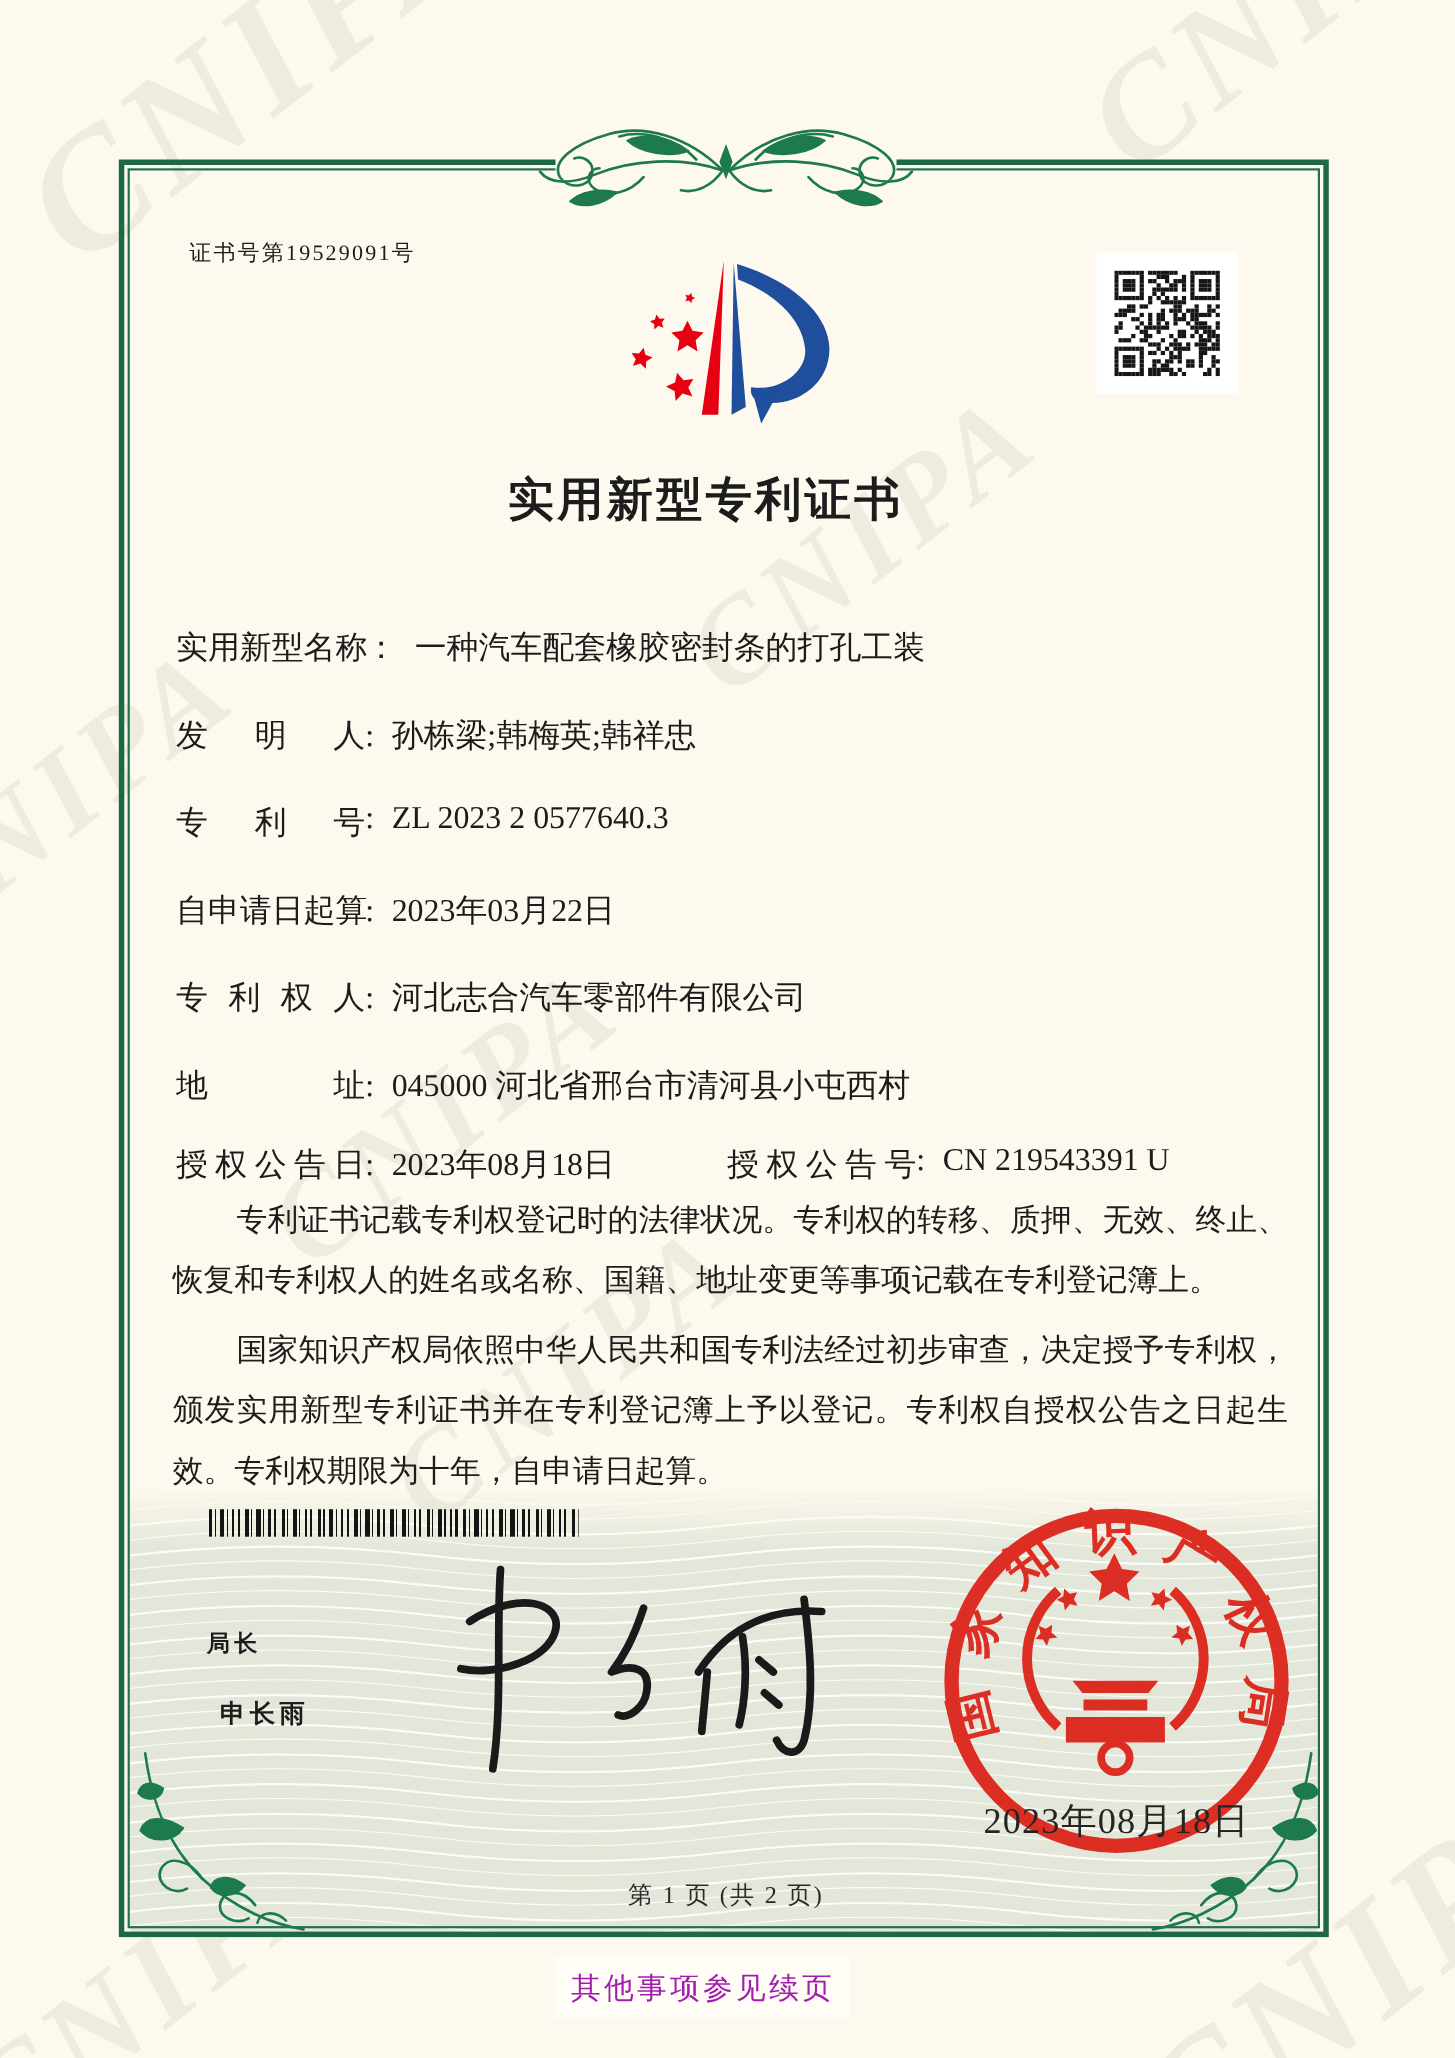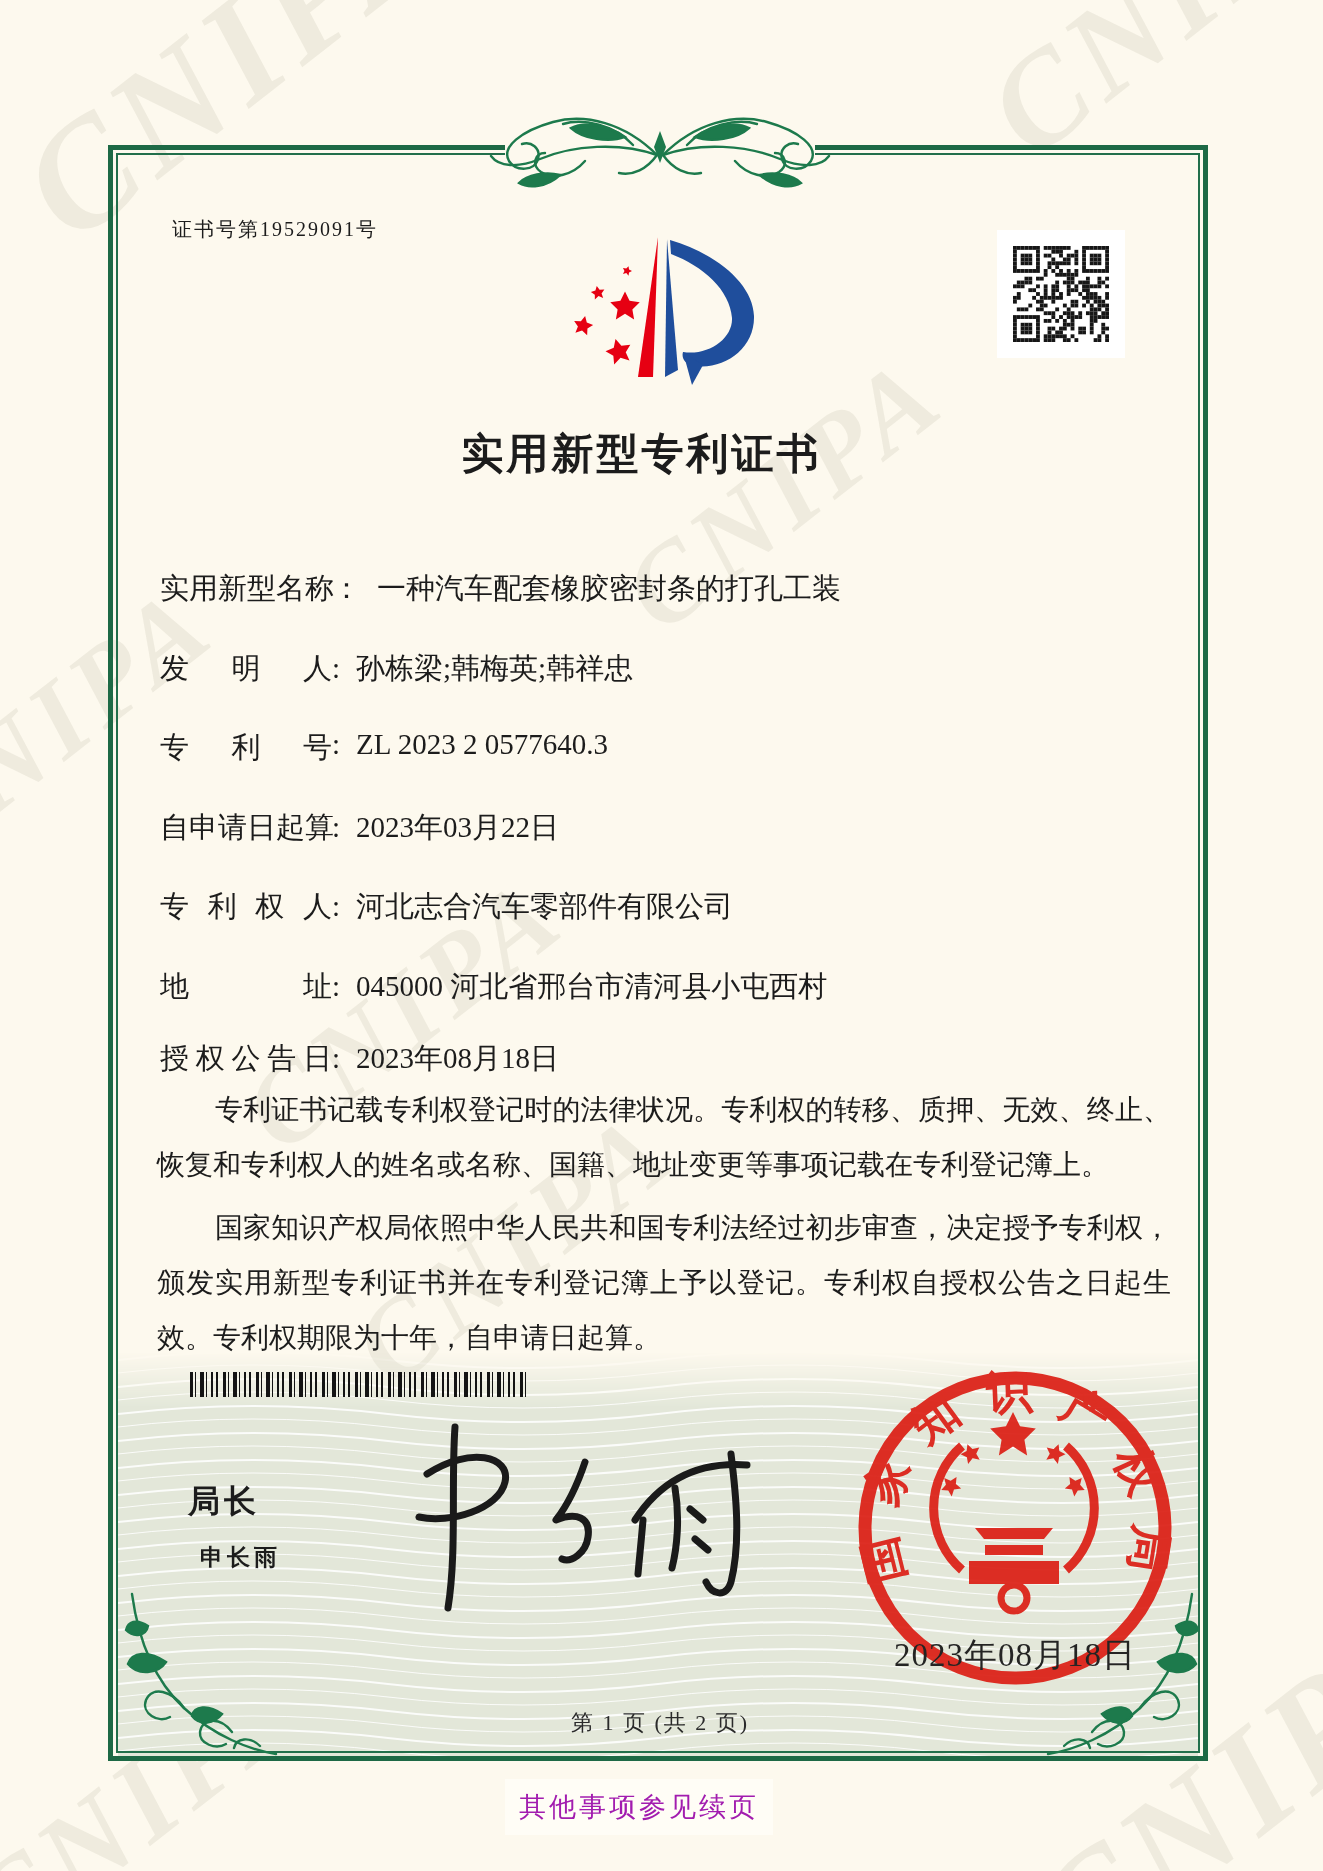--- a/index.html
+++ b/index.html
@@ -62,21 +62,21 @@
   }
   .legal p{margin:0 0 8px;text-indent:58px;}
   
   .barcode{
     position:absolute;left:190px;top:1372px;width:336px;height:25px;z-index:6;
     background:repeating-linear-gradient(90deg,
       #141414 0 3px,transparent 3px 5px,#141414 5px 6px,transparent 6px 10px,
       #141414 10px 14px,transparent 14px 16px,#141414 16px 17px,transparent 17px 21px,
       #141414 21px 23px,transparent 23px 26px,#141414 26px 28px,transparent 28px 33px);
   }
-  .director-title{position:absolute;left:188px;top:1480px;font-size:32px;font-weight:600;
+  .director-title{position:absolute;left:188px;top:1480px;font-size:21px;font-weight:600;
     font-family:Liberation Sans, sans-serif;letter-spacing:4px;z-index:6;}
   .director-name{position:absolute;left:200px;top:1542px;font-size:23px;font-weight:600;
     font-family:Liberation Serif, serif;letter-spacing:4px;z-index:6;}
   .sig{position:absolute;left:335px;top:1412px;z-index:6;}
   .seal{position:absolute;left:843px;top:1358px;z-index:7;}
   .page-num{position:absolute;left:430px;top:1708px;width:460px;text-align:center;
     font-size:22px;letter-spacing:2px;color:#2a2a2a;z-index:6;}
   .cont-box{
     position:absolute;left:505px;top:1779px;width:268px;height:56px;background:#fffdf6;
     display:flex;align-items:center;justify-content:center;z-index:6;
@@ -537,20 +537,23 @@
   <span class="f-label">自申请日起算</span><span class="f-colon">:</span><span class="f-value">2023年03月22日</span>
 </div>
 <div class="row r5">
   <span class="f-label">专利权人</span><span class="f-colon">:</span><span class="f-value">河北志合汽车零部件有限公司</span>
 </div>
 <div class="row r6">
   <span class="f-label">地址</span><span class="f-colon">:</span><span class="f-value">045000 河北省邢台市清河县小屯西村</span>
 </div>
 <div class="row r7">
   <span class="f-label">授权公告日</span><span class="f-colon">:</span><span class="f-value">2023年08月18日</span>
+  <span class="grant-right">
+    <span class="f-label">授权公告号</span><span class="f-colon">:</span><span class="f-value">CN 219543391 U</span>
+  </span>
 </div>
 
 <div class="legal">
   <p>专利证书记载专利权登记时的法律状况。专利权的转移、质押、无效、终止、恢复和专利权人的姓名或名称、国籍、地址变更等事项记载在专利登记簿上。</p>
   <p>国家知识产权局依照中华人民共和国专利法经过初步审查，决定授予专利权，颁发实用新型专利证书并在专利登记簿上予以登记。专利权自授权公告之日起生效。专利权期限为十年，自申请日起算。</p>
 </div>
 
 <div class="barcode"></div>
 
 <div class="director-title">局长</div>

